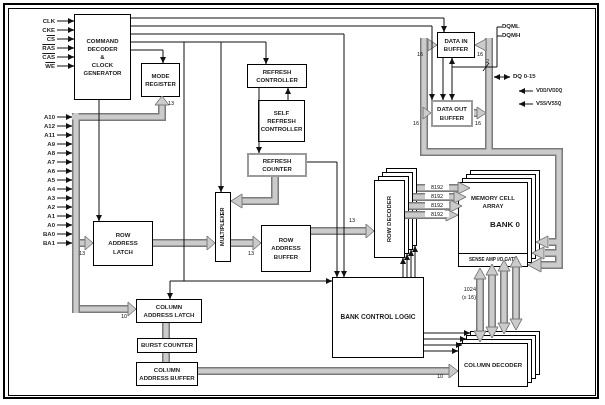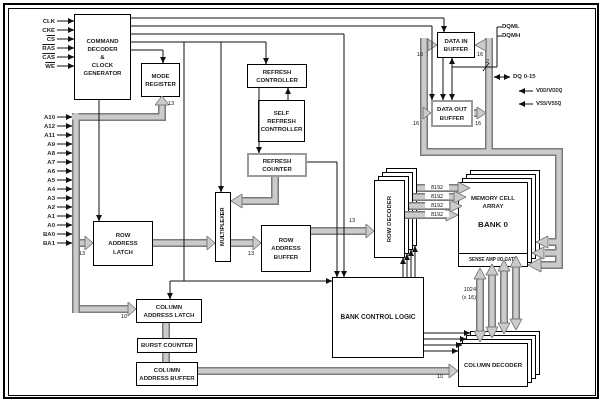--- a/index.html
+++ b/index.html
@@ -14,21 +14,21 @@
   .grayborder{border:2px solid #9a9a9a;}
   .rot{transform:rotate(-90deg);white-space:nowrap;}
   .sig{position:absolute;font-size:6px;font-weight:bold;text-align:right;z-index:30;line-height:8px;}
   .ov{text-decoration:overline;}
   .num{position:absolute;font-size:5.5px;z-index:30;line-height:6px;}
   .pin{position:absolute;font-size:6px;font-weight:bold;z-index:30;line-height:7px;}
   .sub{font-size:4.5px;}
   .wl{position:absolute;font-size:5.5px;z-index:30;background:#fff;text-align:center;width:24px;line-height:6px;}
   svg.wires{position:absolute;left:0;top:0;z-index:20;pointer-events:none;}
   .memtitle{position:absolute;left:0;top:11px;width:100%;text-align:center;white-space:pre-line;}
-  .banklbl{position:absolute;left:0;top:37px;width:100%;text-align:center;font-size:8px;}
+  .banklbl{position:absolute;left:12px;top:37px;width:100%;text-align:center;font-size:8px;}
   .senseamp{position:absolute;left:0;bottom:0;width:100%;height:13px;border-top:1px solid #000;
             box-sizing:border-box;display:flex;align-items:center;justify-content:center;font-size:4.6px;}
 </style>
 </head>
 <body>
 
 <div class="wrap">
   <div class="bd-outer"></div>
   <div class="bd-inner"></div>
 

